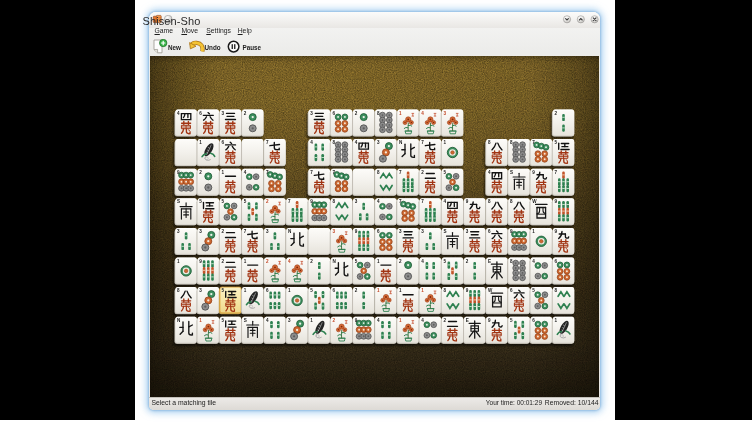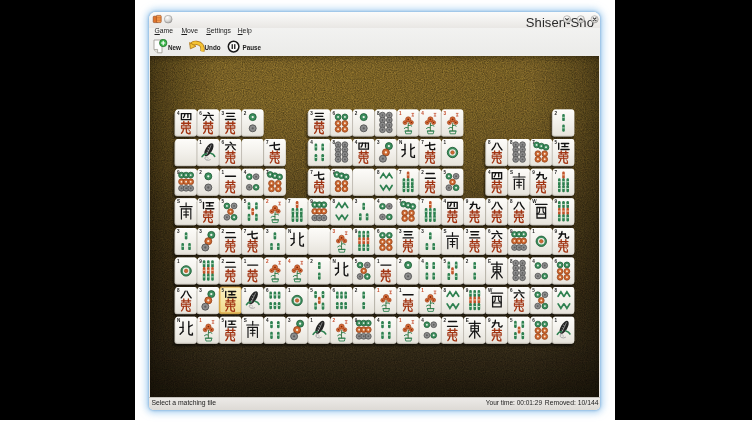--- a/index.html
+++ b/index.html
@@ -2,21 +2,21 @@
 <html><head><meta charset="utf-8"><style>
 *{margin:0;padding:0;box-sizing:border-box}
 body{width:752px;height:423px;background:#fff;position:relative;overflow:hidden;font-family:"Liberation Sans",sans-serif}
 .blk{position:absolute;top:0;background:#000;height:420px}
 #win{position:absolute;left:148.5px;top:11.5px;width:451.5px;height:398.5px;
  background:linear-gradient(180deg,#f6f6f5 0,#ececea 40px,#e9e7e4 100%);
  border-radius:7px 7px 5px 5px;
  box-shadow:0 0 7px 3px rgba(125,185,235,.6),0 0 2px 1px rgba(90,140,190,.5);}
 #tbar{position:absolute;left:0;top:0;width:100%;height:16px;border-radius:7px 7px 0 0;
  background:linear-gradient(180deg,#fbfbfa,#e9e7e4)}
-#title{position:absolute;left:0;right:0;top:3.4px;text-align:right;font-size:13px;color:#2a2a2a;letter-spacing:0.1px;transform:translateX(-6px)}
+#title{position:absolute;left:0;right:0;top:3.4px;text-align:left;font-size:11px;color:#2a2a2a;letter-spacing:0.1px;transform:translateX(-6px)}
 #mbar{position:absolute;left:0;top:16px;width:100%;height:10.5px;font-size:6.8px;color:#1c1c1c}
 #mbar span{position:absolute;top:-0.2px}
 #tools{position:absolute;left:0;top:26.5px;width:100%;height:18px}
 .tl{position:absolute;top:5.8px;font-size:6.3px;font-weight:bold;color:#222}
 #game{position:absolute;left:1px;top:44.5px;width:449.5px;height:340.7px;overflow:hidden;
  background:linear-gradient(90deg, rgba(10,6,0,.38), rgba(10,6,0,0) 68px, rgba(10,6,0,0) calc(100% - 68px), rgba(10,6,0,.30)),
  radial-gradient(110% 38% at 40% 10%, rgba(255,200,60,.12), rgba(255,200,60,0) 100%),
  linear-gradient(180deg,#6b5623 0%,#675322 14%,#5c491e 32%,#4b3c1a 50%,#3a2e16 70%,#322917 88%,#2f2615 100%);
  box-shadow:inset 0 -38px 48px -18px rgba(8,5,0,.5), inset 0 5px 6px -3px rgba(0,0,0,.35);}
 #sbar{position:absolute;left:0;bottom:0;width:100%;height:13.3px;border-radius:0 0 5px 5px;

